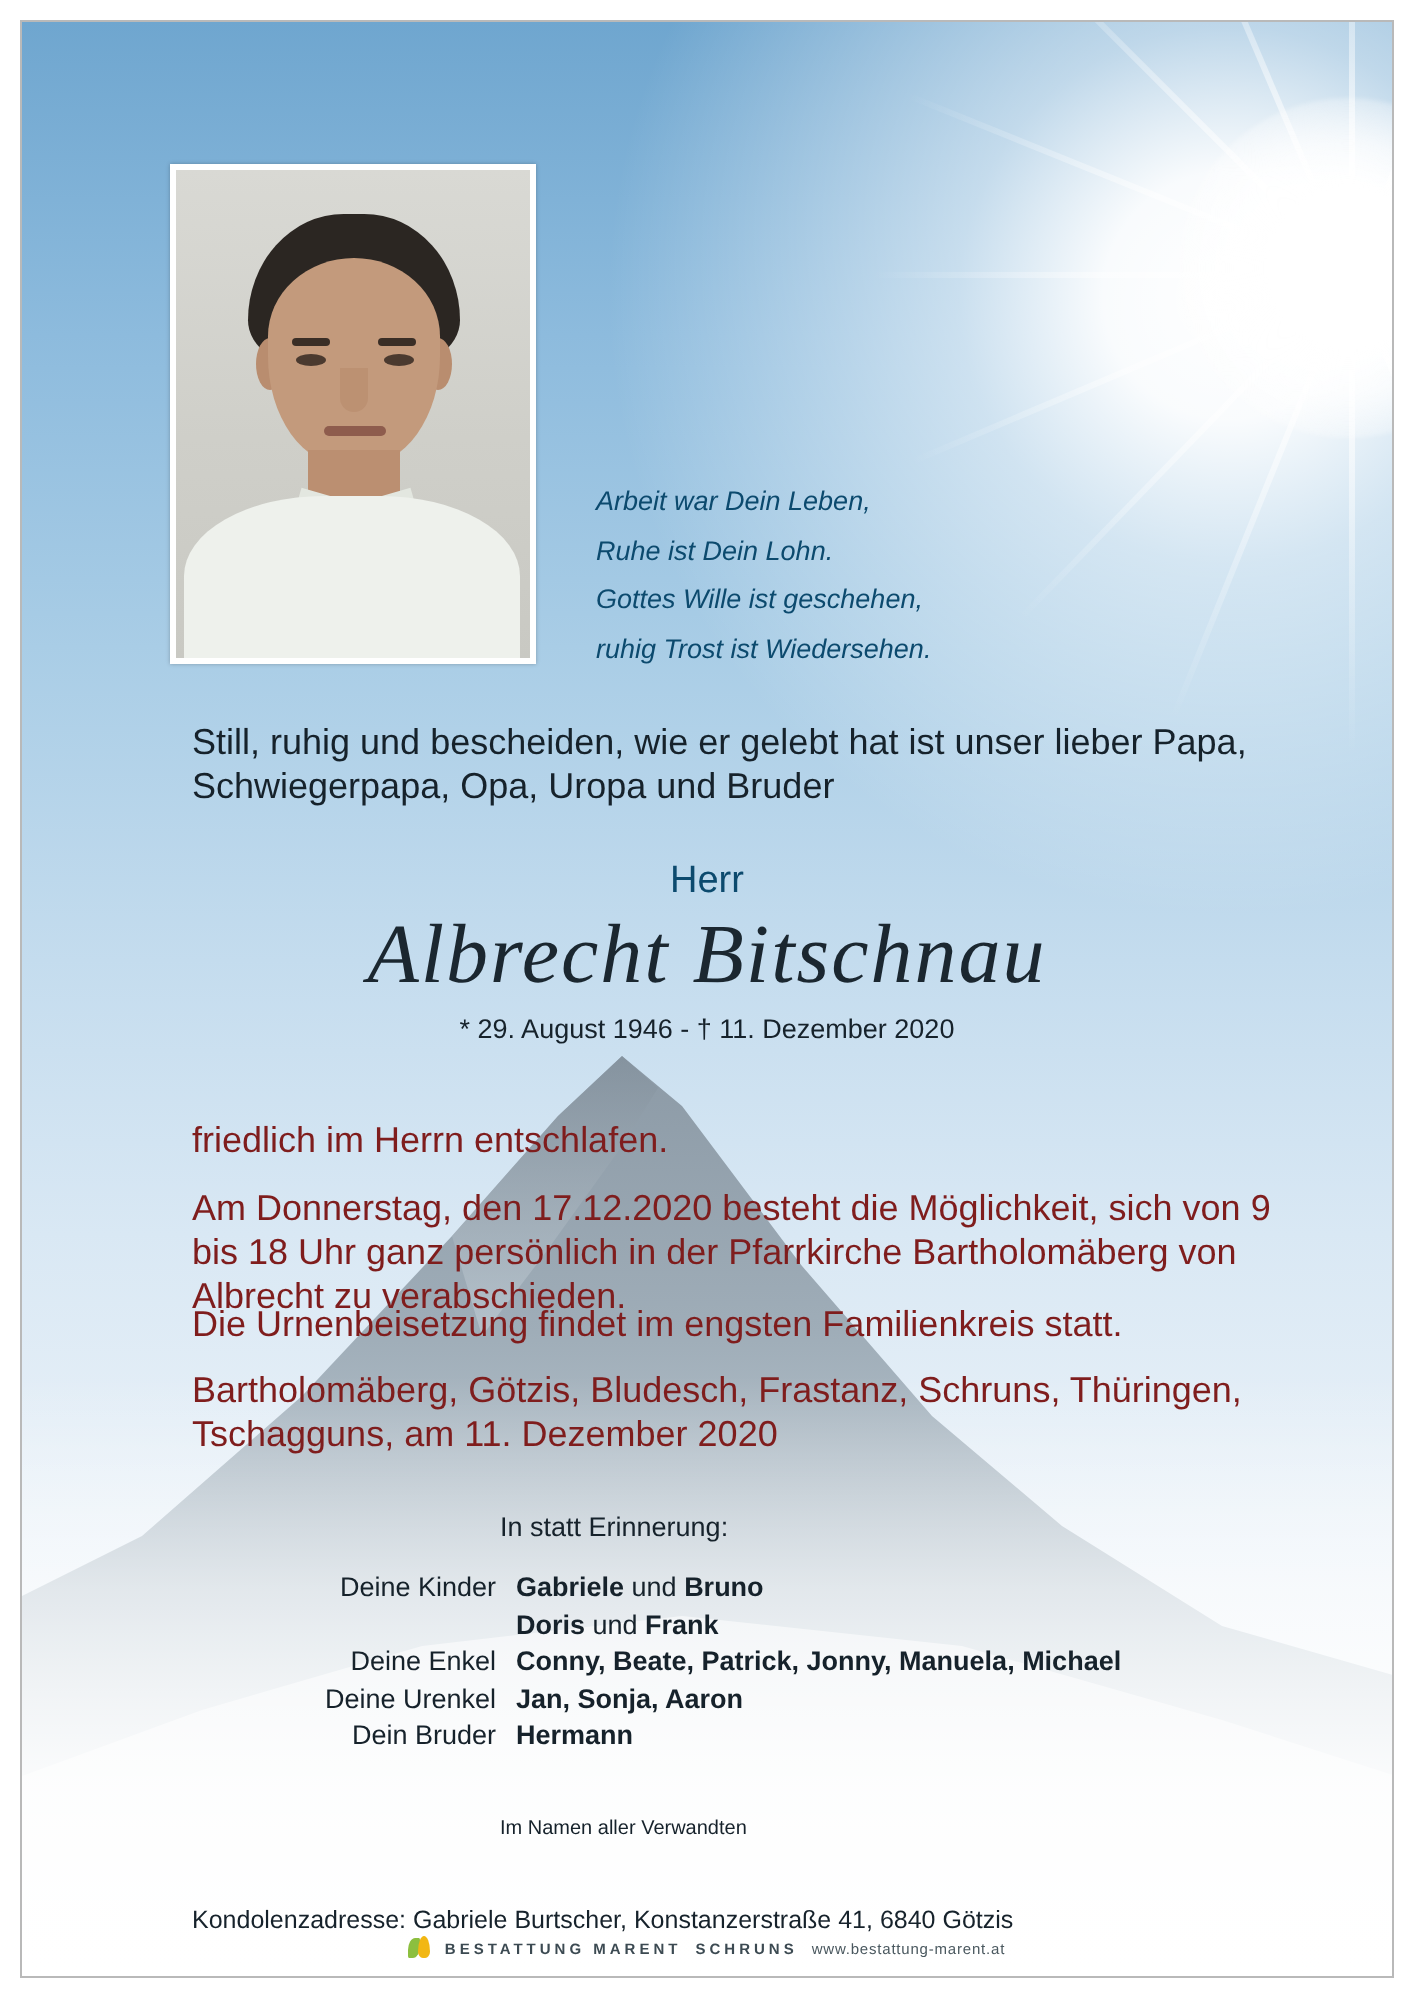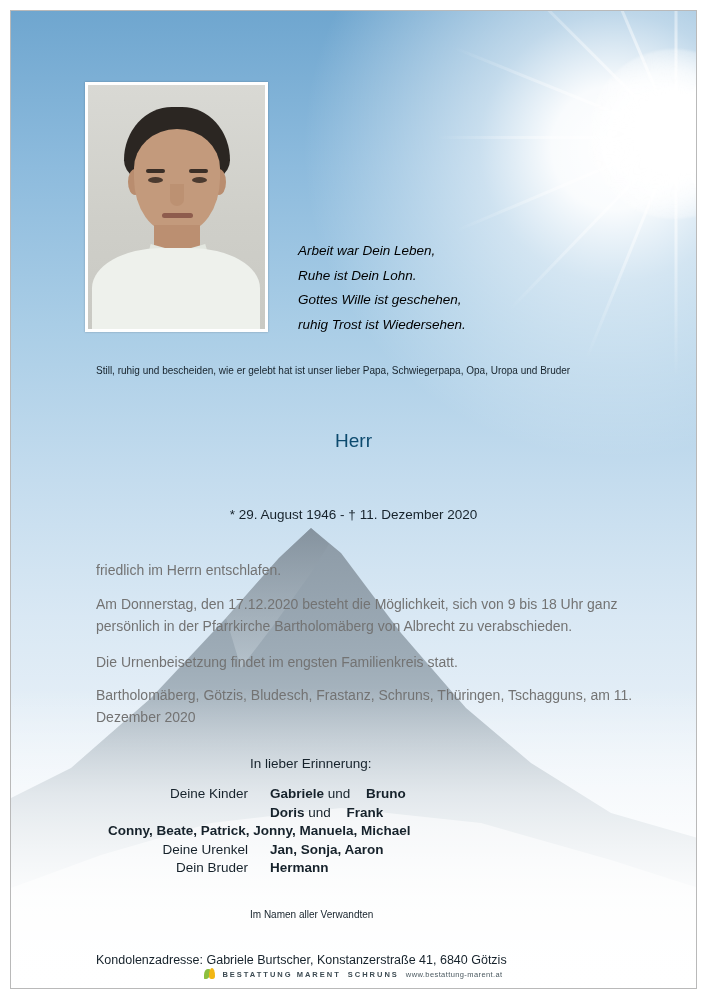--- a/index.html
+++ b/index.html
@@ -153,29 +153,29 @@
     position: absolute; left: 88px; top: 163px; width: 36px; height: 44px;
     background: #e3e7e0; transform: rotate(-16deg);
   }
   .verse {
     position: absolute;
     left: 287px;
     top: 228px;
     font-style: italic;
     font-size: 13.5px;
     line-height: 24.5px;
-    color: #000000;
+    color: #0c4a6e;
     white-space: nowrap;
   }
   .lead {
     position: absolute;
     left: 85px;
     top: 349px;
     width: 540px;
-    font-size: 10px;
+    font-size: 18px;
     line-height: 22px;
     color: #16222b;
   }
   .herr {
     position: absolute;
     left: 0; right: 0;
     top: 419px;
     text-align: center;
     font-size: 19px;
     color: #0c4a6e;
@@ -196,23 +196,23 @@
     left: 0; right: 0;
     top: 496px;
     text-align: center;
     font-size: 13.5px;
     color: #16222b;
   }
   .para {
     position: absolute;
     left: 85px;
     width: 545px;
-    font-size: 14px;
+    font-size: 18px;
     line-height: 22px;
-    color: #737373;
+    color: #7f1d1d;
   }
   .p1 { top: 548px; }
   .p2 { top: 582px; }
   .p3 { top: 640px; }
   .p4 { top: 673px; }
   .memory {
     position: absolute;
     left: 239px;
     top: 745px;
     font-size: 13.5px;
@@ -234,21 +234,21 @@
     width: 152px;
     text-align: right;
     padding-right: 10px;
     color: #16222b;
     white-space: nowrap;
   }
   .fam-names {
     color: #16222b;
     white-space: nowrap;
   }
-  .fam-names b { font-weight: bold; margin-left: 12px; }
+  .fam-names b { font-weight: bold; }
   .in-name {
     position: absolute;
     left: 239px;
     top: 898px;
     font-size: 10px;
     color: #16222b;
   }
   .kondolenz {
     position: absolute;
     left: 85px;
@@ -359,39 +359,41 @@
       <div class="verse">
         <div>Arbeit war Dein Leben,</div>
         <div>Ruhe ist Dein Lohn.</div>
         <div>Gottes Wille ist geschehen,</div>
         <div>ruhig Trost ist Wiedersehen.</div>
       </div>
 
       <div class="lead">Still, ruhig und bescheiden, wie er gelebt hat ist unser lieber Papa, Schwiegerpapa, Opa, Uropa und Bruder</div>
 
       <div class="herr">Herr</div>
+      <div class="name">Albrecht Bitschnau</div>
       <div class="dates">* 29. August 1946 - † 11. Dezember 2020</div>
 
       <div class="para p1">friedlich im Herrn entschlafen.</div>
       <div class="para p2">Am Donnerstag, den 17.12.2020 besteht die Möglichkeit, sich von 9 bis 18 Uhr ganz persönlich in der Pfarrkirche Bartholomäberg von Albrecht zu verabschieden.</div>
       <div class="para p3">Die Urnenbeisetzung findet im engsten Familienkreis statt.</div>
       <div class="para p4">Bartholomäberg, Götzis, Bludesch, Frastanz, Schruns, Thüringen, Tschagguns, am 11. Dezember 2020</div>
 
-      <div class="memory">In lieber Erinnerung:</div>
+      <div class="memory">In statt Erinnerung:</div>
 
       <div class="family">
         <div class="fam-row">
           <div class="fam-label">Deine Kinder</div>
           <div class="fam-names"><b>Gabriele</b> und <b>Bruno</b></div>
         </div>
         <div class="fam-row">
           <div class="fam-label"></div>
           <div class="fam-names"><b>Doris</b> und <b>Frank</b></div>
         </div>
         <div class="fam-row">
+          <div class="fam-label">Deine Enkel</div>
           <div class="fam-names"><b>Conny, Beate, Patrick, Jonny, Manuela, Michael</b></div>
         </div>
         <div class="fam-row">
           <div class="fam-label">Deine Urenkel</div>
           <div class="fam-names"><b>Jan, Sonja, Aaron</b></div>
         </div>
         <div class="fam-row">
           <div class="fam-label">Dein Bruder</div>
           <div class="fam-names"><b>Hermann</b></div>
         </div>

